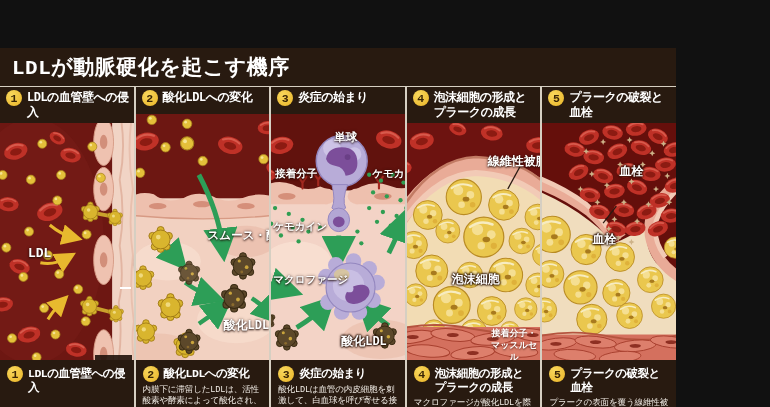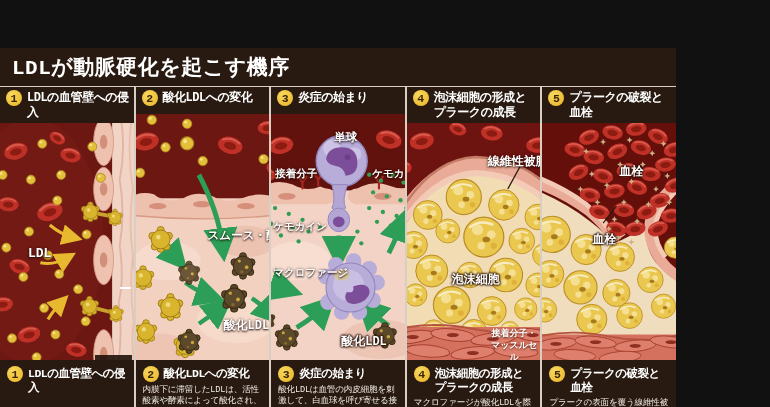--- a/index.html
+++ b/index.html
@@ -308,21 +308,21 @@
             <circle cx="88" cy="178" r="4" fill="#c9bfe3"></circle>
           </g>
           <use href="#oxl" transform="translate(24,228) scale(1.2)"></use>
           <use href="#oxl" transform="translate(124,226) scale(1.2)"></use>
           <use href="#oxl" transform="translate(3,210) scale(0.9)"></use>
         </svg>
         <span class="ill-label" style="left:63px;top:16px;">単球</span>
         <span class="ill-label" style="left:4px;top:53px;font-size:10.5px;">接着分子</span>
         <span class="ill-label" style="left:101px;top:53px;font-size:10.5px;">ケモカイン</span>
         <span class="ill-label" style="left:2px;top:106px;font-size:10.5px;">ケモカイン</span>
-        <span class="ill-label" style="left:2px;top:152px;font-size:10.5px;">マクロファージ</span>
+        <span class="ill-label" style="left:2px;top:159px;font-size:10.5px;">マクロファージ</span>
         <span class="ill-label outline" style="left:70px;top:219px;font-size:12px;">酸化LDL</span>
       </div>
       <div class="panel-footer">
         <div class="pf-head">
           <span class="badge">3</span>
           <span class="pf-title">炎症の始まり</span>
         </div>
         <div class="pf-body">酸化LDLは血管の内皮細胞を刺激して、白血球を呼び寄せる接着分子やケモカインを放出させます。線維性被膜（免疫細胞の一種）が血管壁に引き寄せられ、内膜下に入り込んでマクロファージに変化します。</div>
       </div>
     </section>

